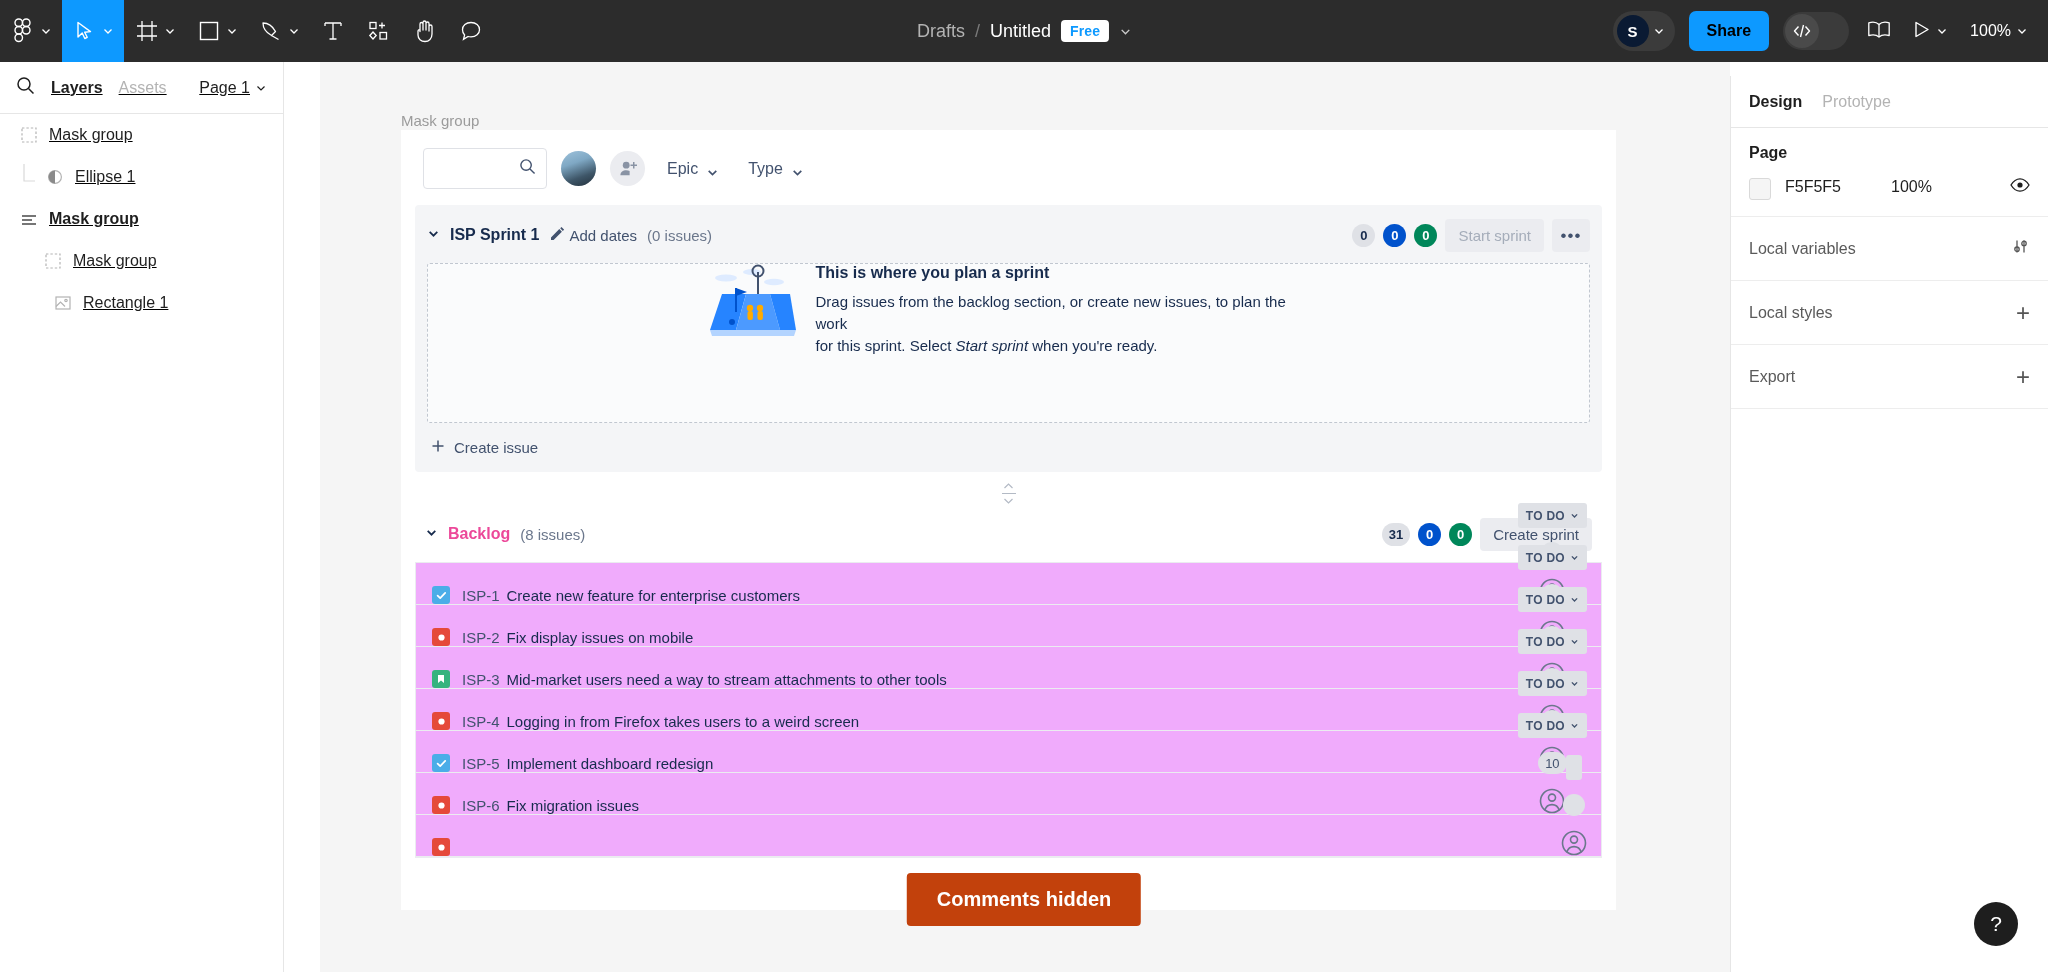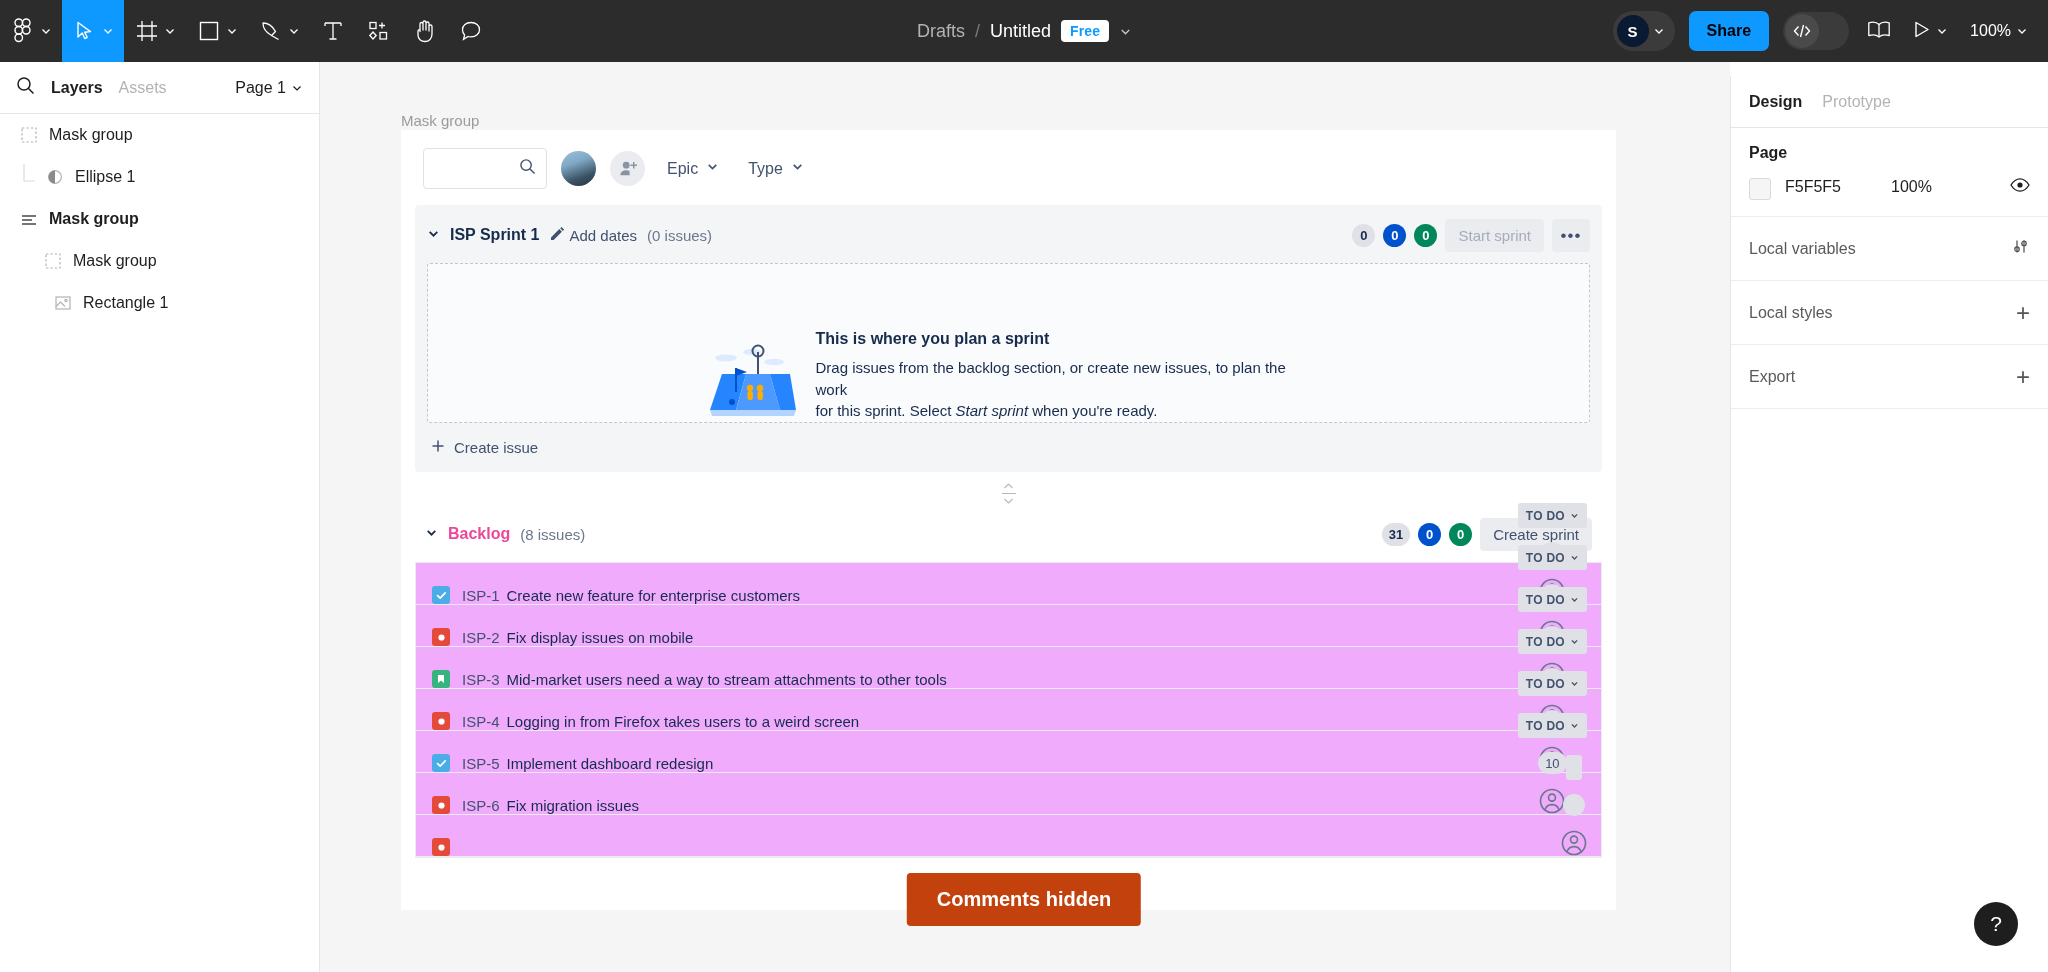--- a/index.html
+++ b/index.html
@@ -64,22 +64,22 @@
   .code-pill .knob {
     width: 34px; height: 34px; border-radius: 50%; background: #4A4A4A;
     display: flex; align-items: center; justify-content: center;
     margin-right: 28px;
   }
   .zoom-txt { font-size: 16px; color: #fff; }
   .tb-r-item { display: flex; align-items: center; gap: 5px; padding: 0 4px; }
 
   
   .left-panel {
-    position: absolute; top: 62px; left: 0; width: 320px; height: 910px;
-    background: #FFFFFF; border-right: 1px solid #E6E6E6;
+    position: absolute; top: 62px; left: 0; width: 284px; height: 910px;
+    background: #FFFFFF; border-right: 1px solid #E6E6E6; text-decoration: underline;
   }
   .lp-head {
     height: 52px; display: flex; align-items: center; gap: 16px;
     padding: 0 16px; border-bottom: 1px solid #E6E6E6;
   }
   .lp-tab { font-size: 16px; color: #B3B3B3; }
   .lp-tab.on { color: #1E1E1E; font-weight: 700; }
   .lp-page { margin-left: auto; font-size: 16px; color: #1E1E1E; display:flex; align-items:center; gap:5px; }
   .layer-row {
     display: flex; align-items: center; height: 42px; font-size: 16px;
@@ -111,21 +111,21 @@
     padding-right: 10px;
   }
   .av-photo {
     width: 35px; height: 35px; border-radius: 50%; flex: none;
     background: linear-gradient(160deg,#9FC3DC 0%,#7FA8C4 35%,#3E5668 70%,#22303B 100%);
   }
   .av-add {
     width: 35px; height: 35px; border-radius: 50%; background: #EBECF0; flex:none;
     display:flex; align-items:center; justify-content:center;
   }
-  .jira-drop { display: flex; align-items: flex-start; gap: 8px; font-size: 16px; color: #42526E; padding: 6px 8px; }
+  .jira-drop { display: flex; align-items: flex-end; gap: 8px; font-size: 16px; color: #42526E; padding: 6px 8px; }
 
   
   .sprint-panel { margin: 6px 14px 0 14px; background: #F4F5F7; border-radius: 4px; padding: 10px 12px 14px 12px; }
   .sprint-head { display: flex; align-items: center; gap: 10px; height: 40px; }
   .sprint-name { font-size: 16px; font-weight: 700; color: #172B4D; }
   .sprint-add { display:flex; align-items:center; gap:6px; font-size: 15px; color: #42526E; }
   .sprint-count { font-size: 15px; color: #6B778C; }
   .sprint-right { margin-left: auto; display:flex; align-items:center; gap: 8px; }
   .pill { height: 23px; min-width: 23px; padding: 0 7px; border-radius: 12px;
           display:flex; align-items:center; justify-content:center;
@@ -139,21 +139,21 @@
     font-family: "Liberation Sans", sans-serif;
   }
   .btn-soft.enabled { color: #42526E; }
   .btn-dots {
     background: #EBECF0; border: none; border-radius: 4px; width: 38px; height: 33px;
     color: #42526E; font-size: 17px; letter-spacing: 1px; line-height: 1;
   }
   .empty-sprint {
     margin-top: 8px; border: 1px dashed #C1C7D0; border-radius: 3px;
     background: #FAFBFC; height: 160px;
-    display: flex; align-items: flex-end; justify-content: center; gap: 14px;
+    display: flex; align-items: flex-start; justify-content: center; gap: 14px;
   }
   .empty-art { width: 100px; height: 78px; flex: none; }
   .empty-txt { max-width: 500px; }
   .empty-title { font-size: 16px; font-weight: 700; color: #172B4D; margin-bottom: 9px; }
   .empty-body { font-size: 15px; color: #172B4D; line-height: 1.45; }
   .create-issue { display:flex; align-items:center; gap: 9px; font-size: 15px; color: #42526E; padding: 16px 4px 2px 4px; }
 
   .resizer { display:flex; flex-direction:column; align-items:center; justify-content:center;
              height: 42px; color: #B3BAC5; font-size: 11px; line-height: .85; }
   .resizer .bar { width: 14px; height: 1px; background: #B3BAC5; margin: 2px 0; }

